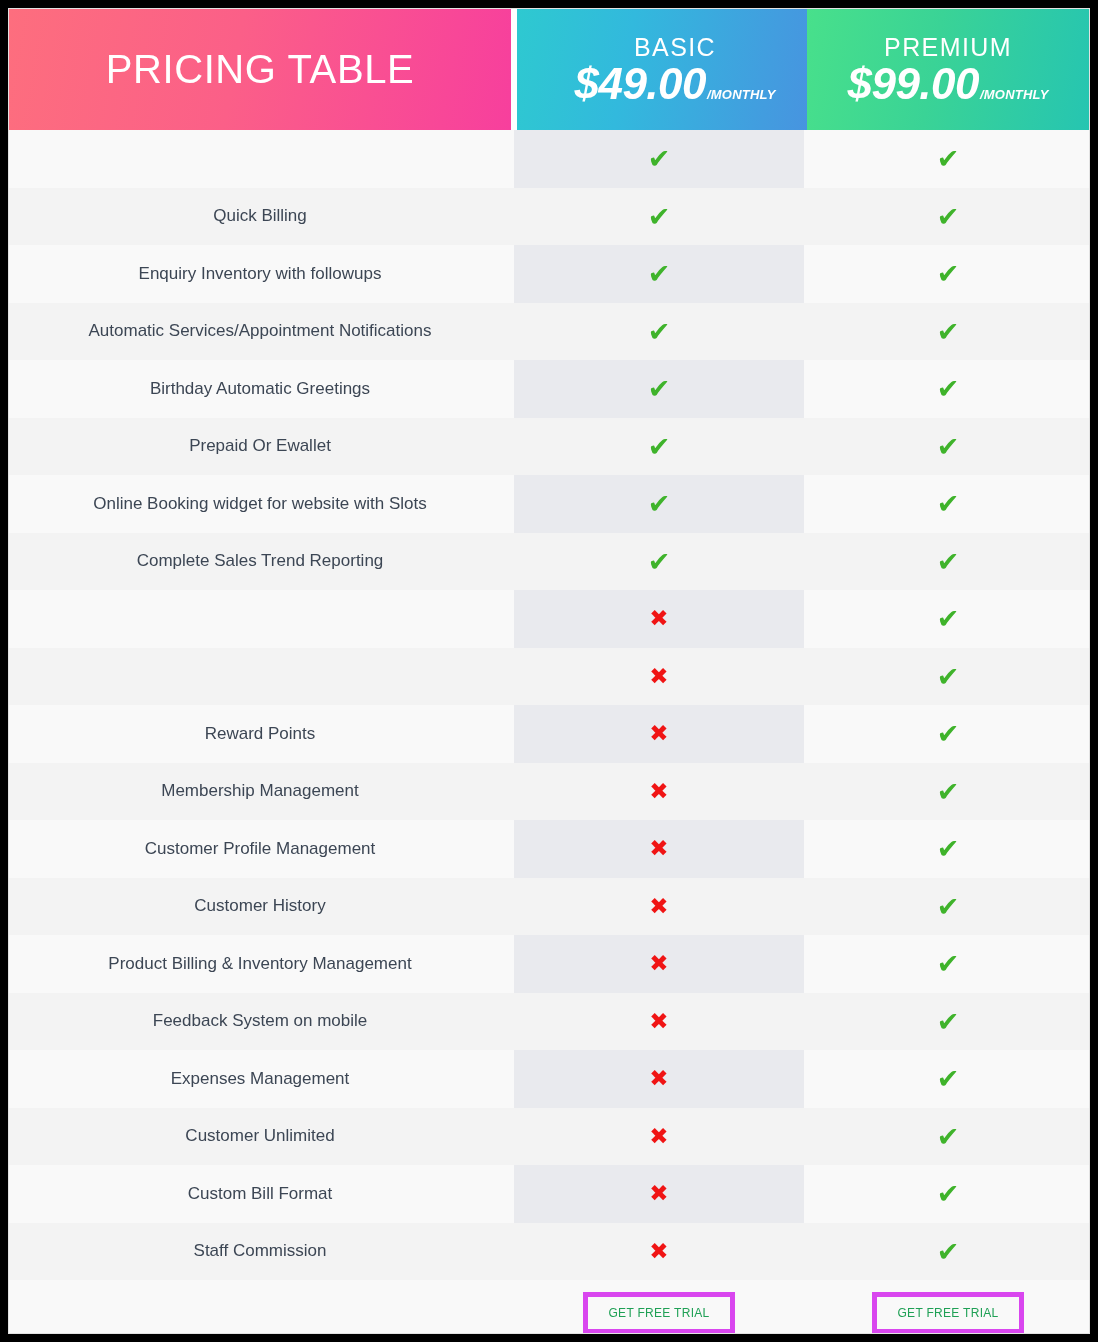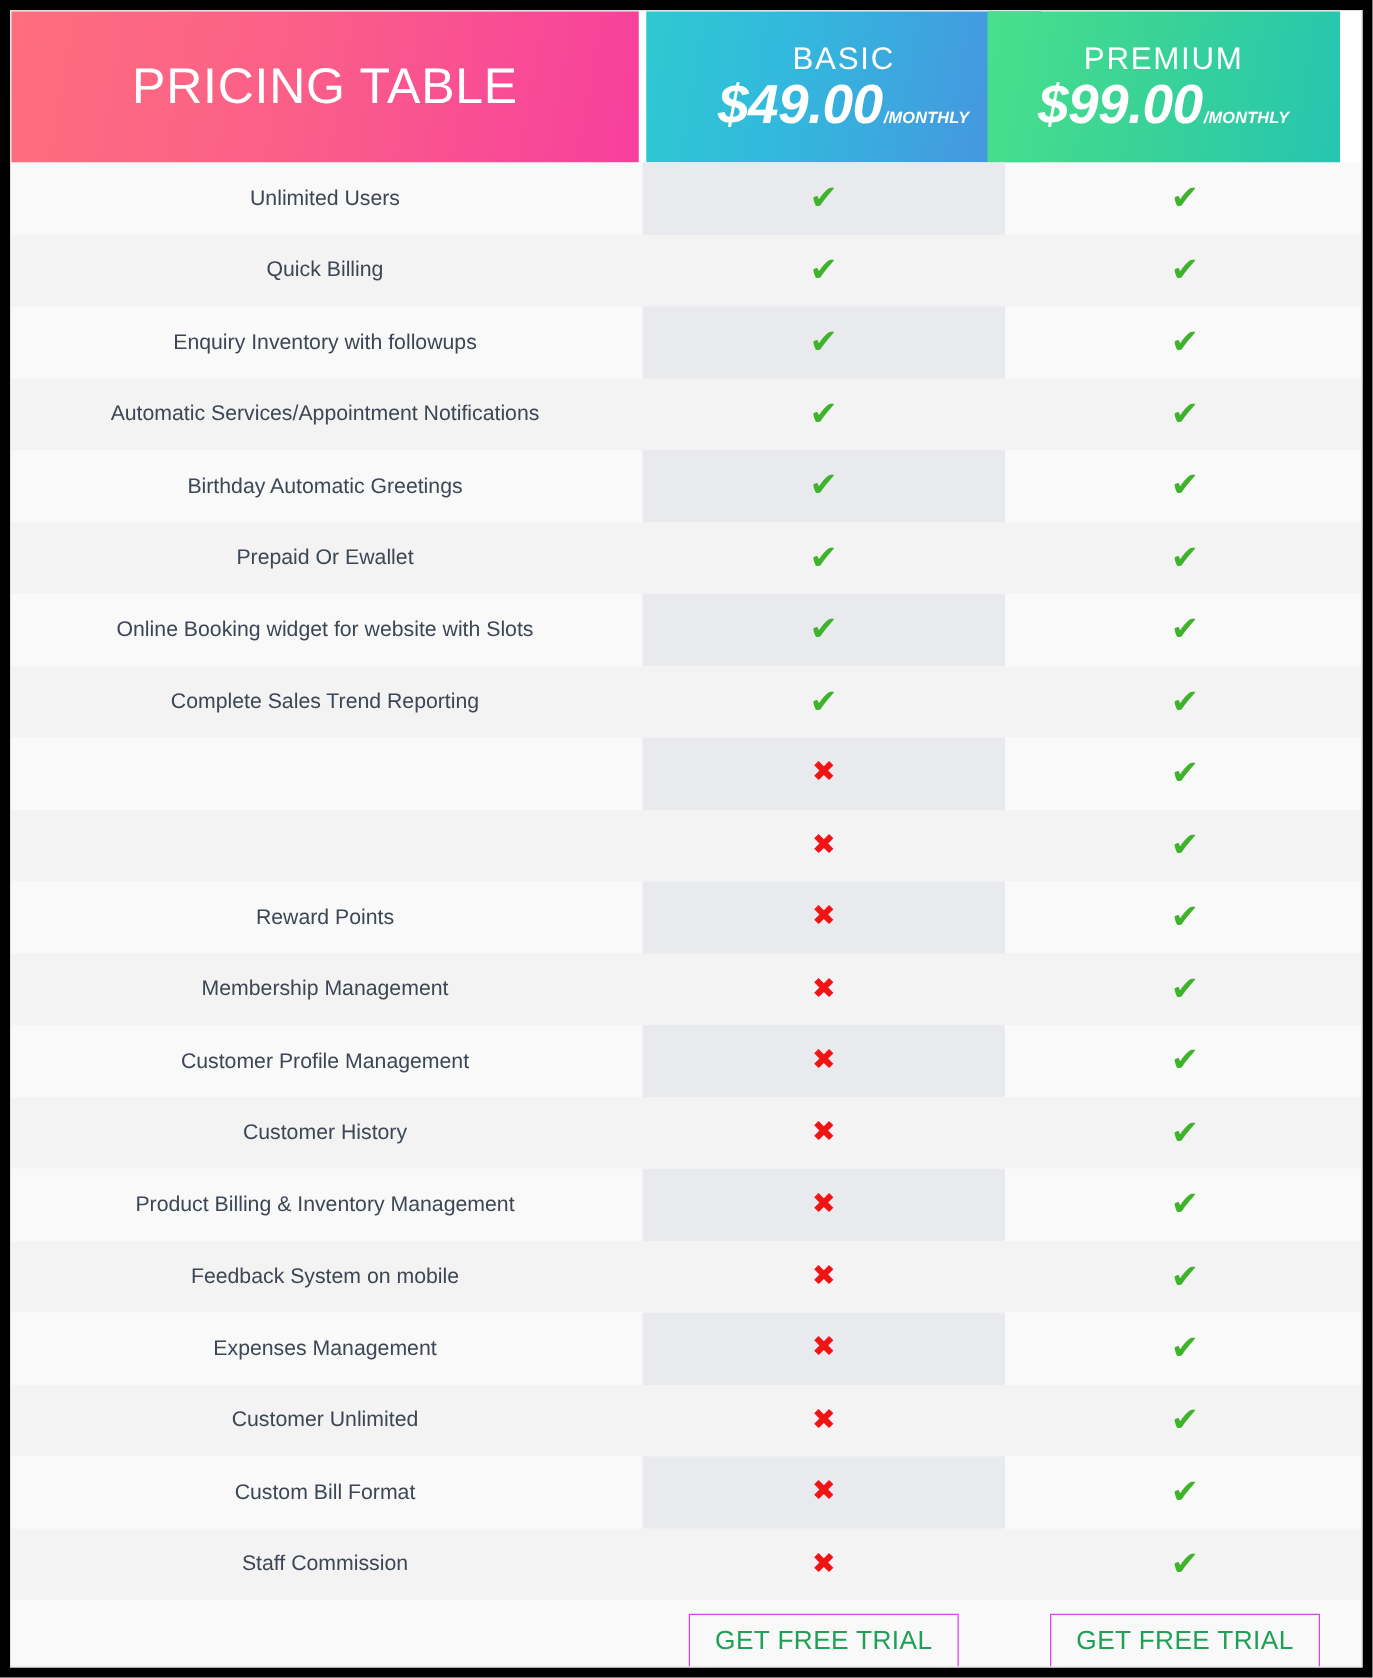--- a/index.html
+++ b/index.html
@@ -68,21 +68,21 @@
   }
 
   .hdr-basic {
     left: 508px;
     width: 316px;
     background: linear-gradient(100deg, #2ec9d0 0%, #32b9dd 35%, #4a8fe0 100%);
     align-items: center;
   }
 
   .hdr-premium {
-    left: 781px;
+    left: 798px;
     width: 282px;
     background: linear-gradient(100deg, #48e08b 0%, #3ad396 45%, #26c5b1 100%);
   }
 
   .plan-name {
     font-size: 25px;
     font-weight: 400;
     letter-spacing: 1.4px;
     line-height: 1.15;
     margin-bottom: 1px;
@@ -178,25 +178,25 @@
     display: flex;
     align-items: center;
     justify-content: center;
   }
   .cta-basic   { left: 505px; width: 290px; }
   .cta-premium { left: 798px; width: 282px; }
 
   .cta-btn {
     display: inline-block;
     box-sizing: border-box;
-    border: 1px solid #d946ef;
+    border: 5px solid #d946ef;
     background: transparent;
     color: #1fa055;
     font-family: "Liberation Sans", sans-serif;
-    font-size: 21px;
+    font-size: 12px;
     letter-spacing: 0.3px;
     padding: 9px 20px;
     cursor: pointer;
     white-space: nowrap;
   }
 </style>
 </head>
 <body>
 
 <div class="pricing-table">
@@ -222,21 +222,20 @@
           <span class="price-amount">$99.00</span>
           <span class="price-period">/MONTHLY</span>
         </span>
       </div>
 
     </div>
 
     <div class="rows" id="rows">
         <div class="frow odd">
           <div class="basic-shade"></div>
-          <div class="feat-label">Unlimited Users</div>
           <div class="cell cell-basic">
             <span class="mark yes">✔</span>
           </div>
           <div class="cell cell-premium">
             <span class="mark yes">✔</span>
           </div>
         </div>
         <div class="frow even">
           <div class="feat-label">Quick Billing</div>
           <div class="cell cell-basic">

